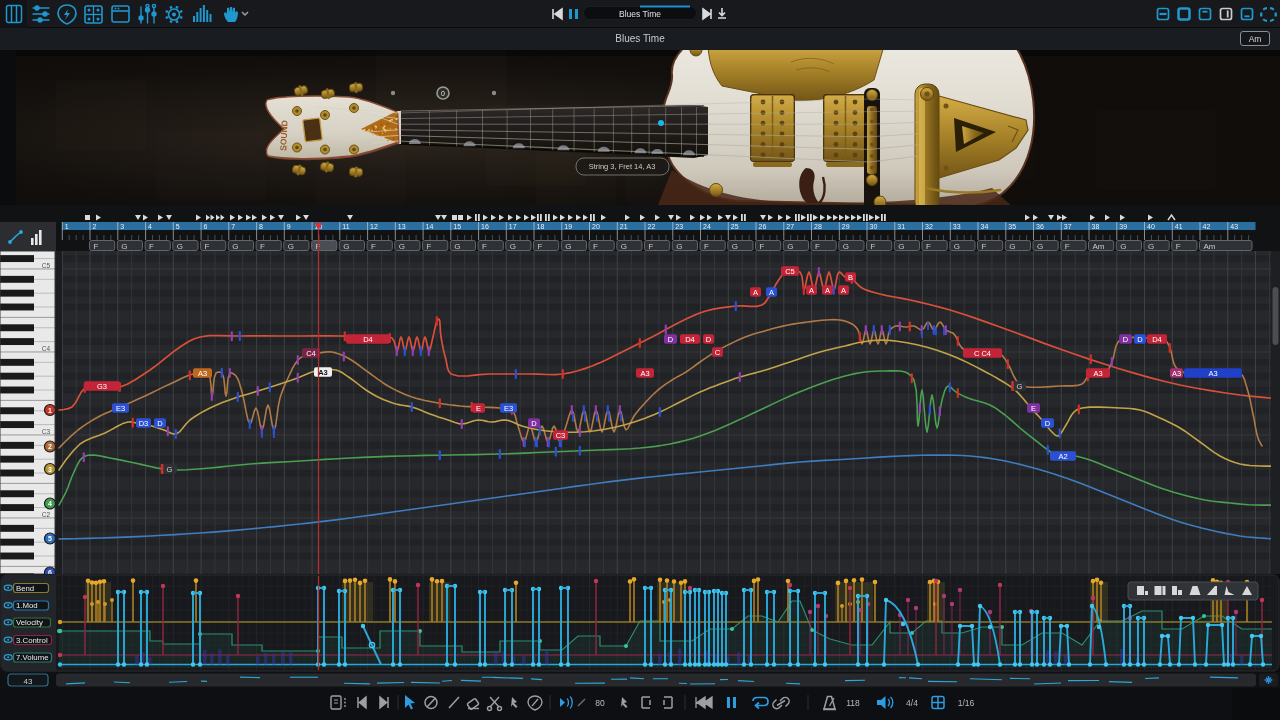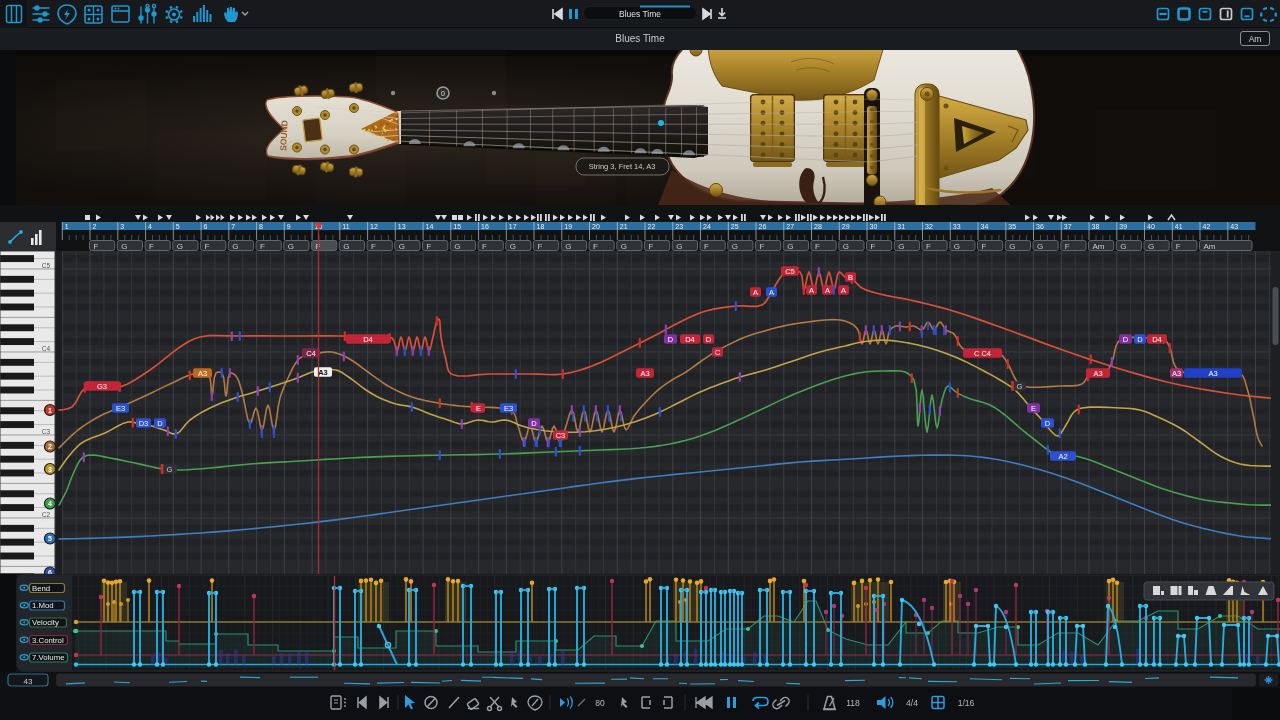--- a/index.html
+++ b/index.html
@@ -1219,21 +1219,21 @@
 <text x="50" y="255.1" font-size="7" fill="#fff" text-anchor="middle" font-weight="bold">4</text>
 <circle cx="50" cy="287.5" r="5.5" fill="#2e6fbe" stroke="#1a1a1a" stroke-width="1.2"></circle>
 <text x="50" y="290.1" font-size="7" fill="#fff" text-anchor="middle" font-weight="bold">5</text>
 <circle cx="50" cy="321.5" r="5.5" fill="#2f4fae" stroke="#1a1a1a" stroke-width="1.2"></circle>
 <text x="50" y="324.1" font-size="7" fill="#fff" text-anchor="middle" font-weight="bold">6</text>
 <line x1="318.5" y1="0" x2="318.5" y2="323" stroke="#b03030" stroke-width="1.3"></line>
 <rect x="1271" y="0" width="9" height="323" fill="#1d1f22"></rect>
 <rect x="1272.5" y="36" width="6" height="58" rx="3" fill="#4a4d52"></rect>
 </svg>
     </div>
-<div class="abs" style="left:16px;top:574px;width:1054px;height:98px;background:#101214">
+<div class="abs" style="left:0;top:574px;width:1054px;height:98px;background:#101214">
 <svg class="abs" style="left:0;top:0" width="1280" height="98">
 <rect x="1" y="1" width="1278" height="96" rx="6" fill="#17191d" stroke="#2a2d31"></rect>
 <line x1="62.3" y1="2" x2="62.3" y2="96" stroke="#24262a" stroke-width="1"></line>
 <line x1="69.2" y1="2" x2="69.2" y2="96" stroke="#1d1f23" stroke-width="1"></line>
 <line x1="76.2" y1="2" x2="76.2" y2="96" stroke="#1d1f23" stroke-width="1"></line>
 <line x1="83.1" y1="2" x2="83.1" y2="96" stroke="#1d1f23" stroke-width="1"></line>
 <line x1="90.0" y1="2" x2="90.0" y2="96" stroke="#24262a" stroke-width="1"></line>
 <line x1="97.0" y1="2" x2="97.0" y2="96" stroke="#1d1f23" stroke-width="1"></line>
 <line x1="103.9" y1="2" x2="103.9" y2="96" stroke="#1d1f23" stroke-width="1"></line>
 <line x1="110.9" y1="2" x2="110.9" y2="96" stroke="#1d1f23" stroke-width="1"></line>

